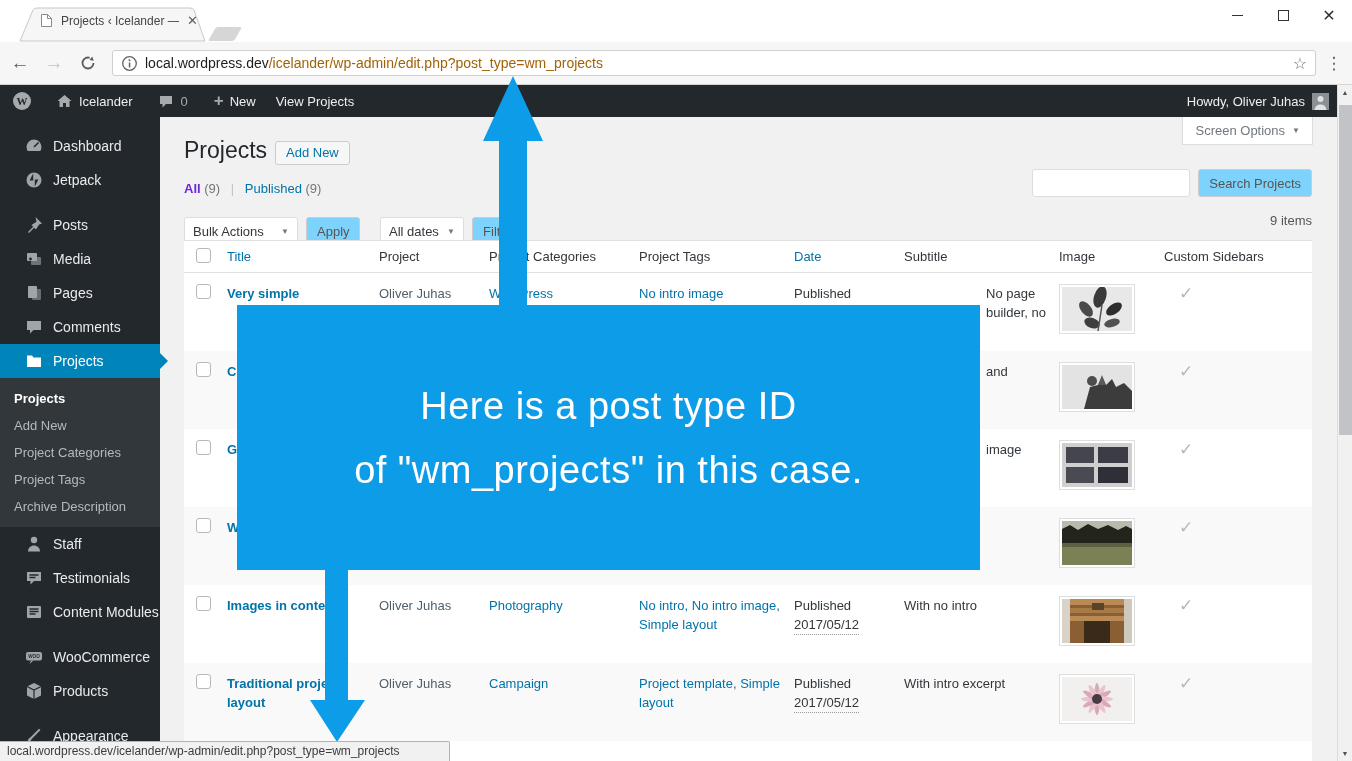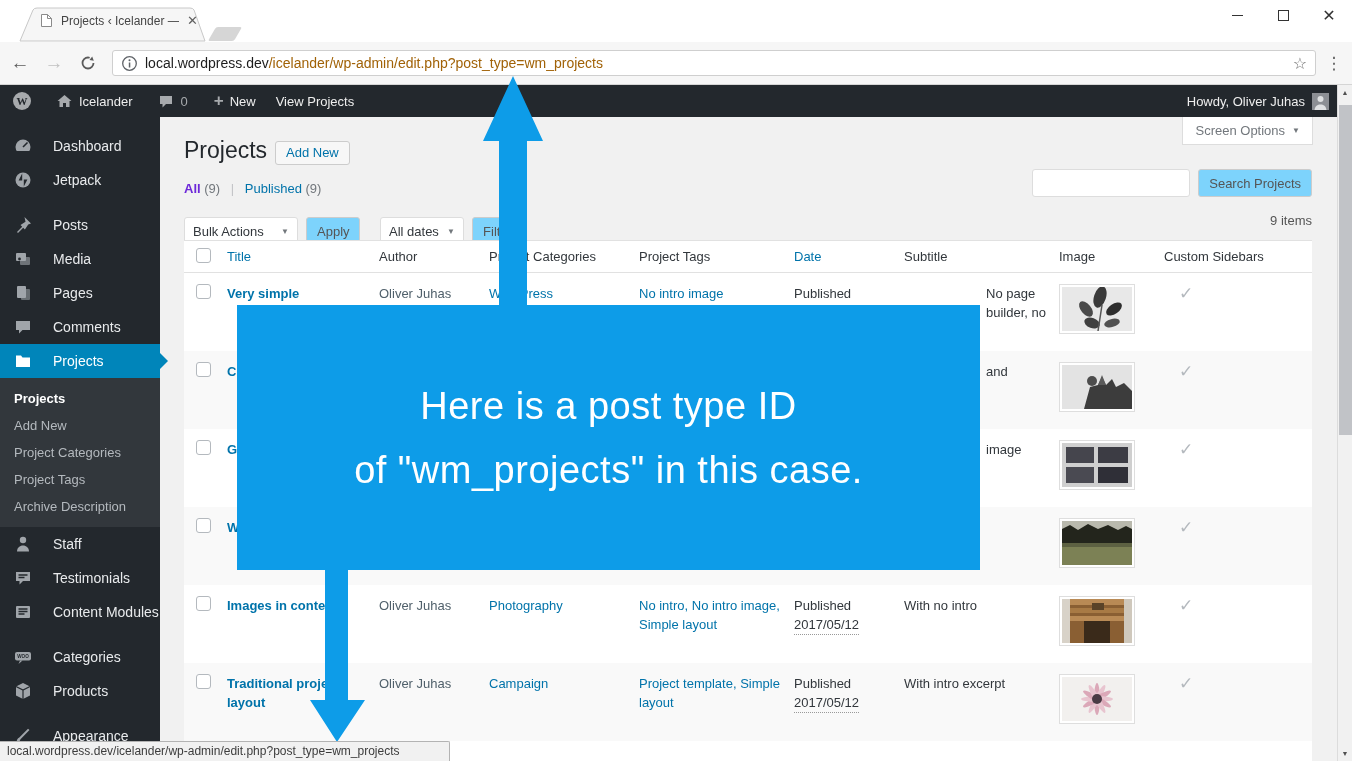--- a/index.html
+++ b/index.html
@@ -32,21 +32,21 @@
 
   
   .adminbar{position:absolute;top:85px;left:0;right:15px;height:32px;background:#23282d;display:flex;align-items:center;color:#eee;font-size:13px;z-index:5}
   .ab-item{display:flex;align-items:center;gap:6px;padding:0 9px;height:32px;cursor:pointer}
   .ab-gray{color:#a7aaad}
   .ab-right{margin-left:auto;display:flex;align-items:center;gap:7px;padding-right:8px;cursor:pointer}
   .avatar{width:17px;height:17px;background:#8c8f94;display:inline-block}
 
   
   .sidebar{position:absolute;top:117px;left:0;width:160px;bottom:0;background:#23282d;z-index:4;padding-top:12px;font-size:14px}
-  .menu-item{height:34px;display:flex;align-items:center;gap:20px;padding-left:13px;color:#e8eaec;cursor:pointer;position:relative}
+  .menu-item{height:34px;display:flex;align-items:center;gap:9px;padding-left:24px;color:#e8eaec;cursor:pointer;position:relative}
   .menu-item .mi-icon{width:20px;height:20px;flex:0 0 20px}
   .menu-item.active{background:#0085ba;color:#fff}
   .menu-item.active .arrow-notch{position:absolute;right:-8px;top:9px;width:0;height:0;border-top:8px solid transparent;border-bottom:8px solid transparent;border-left:8px solid #0085ba}
   .menu-sep{height:11px}
   .submenu{background:#32373c;padding:7px 0;font-size:13px}
   .submenu a{display:block;height:27px;line-height:27px;padding-left:14px;color:#b4b9be}
   .submenu a.current{color:#fff;font-weight:bold}
 
   
   .content{position:absolute;left:160px;top:117px;width:1177px;bottom:0;background:#f1f1f1;font-size:13px;color:#444}
@@ -278,21 +278,21 @@
       </svg>
     <span>Content Modules</span>
   </div>
   <div class="menu-sep"></div>
   <div class="menu-item">
     <svg class="mi-icon" viewBox="0 0 20 20">
         <rect x="2" y="5" width="16" height="8.5" rx="2" fill="#a0a5aa"></rect>
         <path d="M7 13.5l-1.5 3.5 4-3.5z" fill="#a0a5aa"></path>
         <text x="10" y="11.4" font-size="4.6" font-weight="bold" fill="#23282d" text-anchor="middle" font-family="Liberation Sans,sans-serif">WOO</text>
       </svg>
-    <span>Categories</span>
+    <span>WooCommerce</span>
   </div>
   <div class="menu-item">
     <svg class="mi-icon" viewBox="0 0 20 20">
         <path d="M10 2l7 3.5v9L10 18l-7-3.5v-9z" fill="#a0a5aa"></path>
         <path d="M3 5.5l7 3.5 7-3.5M10 9v9" stroke="#23282d" stroke-width="1.2" fill="none"></path>
       </svg>
     <span>Products</span>
   </div>
   <div class="menu-sep"></div>
   <div class="menu-item">
@@ -332,21 +332,21 @@
         <span class="tri">▼</span>
     </div>
     <button class="btn btn-filter">Filter</button>
   </div>
   <div class="items-count">9 items</div>
 
   <div class="table">
     <div class="thead">
       <div class="cell c-cb"><span class="checkbox"></span></div>
       <div class="cell c-title"><a>Title</a></div>
-      <div class="cell c-author">Author</div>
+      <div class="cell c-author">Project</div>
       <div class="cell c-cat">Project Categories</div>
       <div class="cell c-tags">Project Tags</div>
       <div class="cell c-date"><a>Date</a></div>
       <div class="cell c-sub">Subtitle</div>
       <div class="cell c-img">Image</div>
       <div class="cell c-side">Custom Sidebars</div>
     </div>
 
     <div class="trow">
       <div class="cell c-cb"><span class="checkbox"></span></div>

